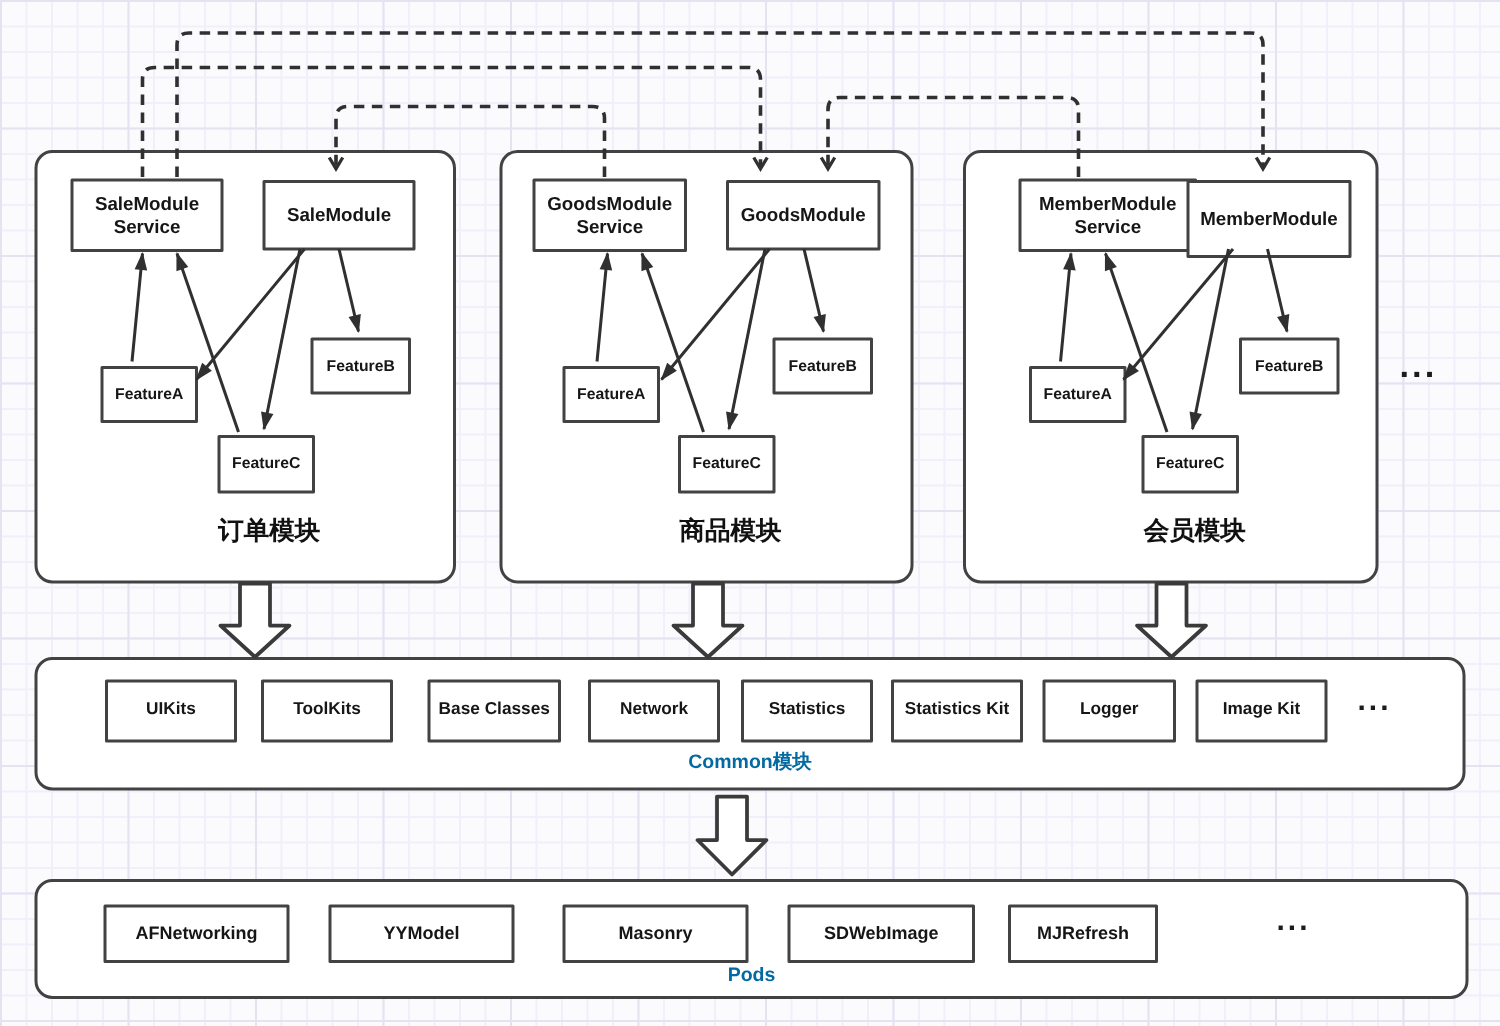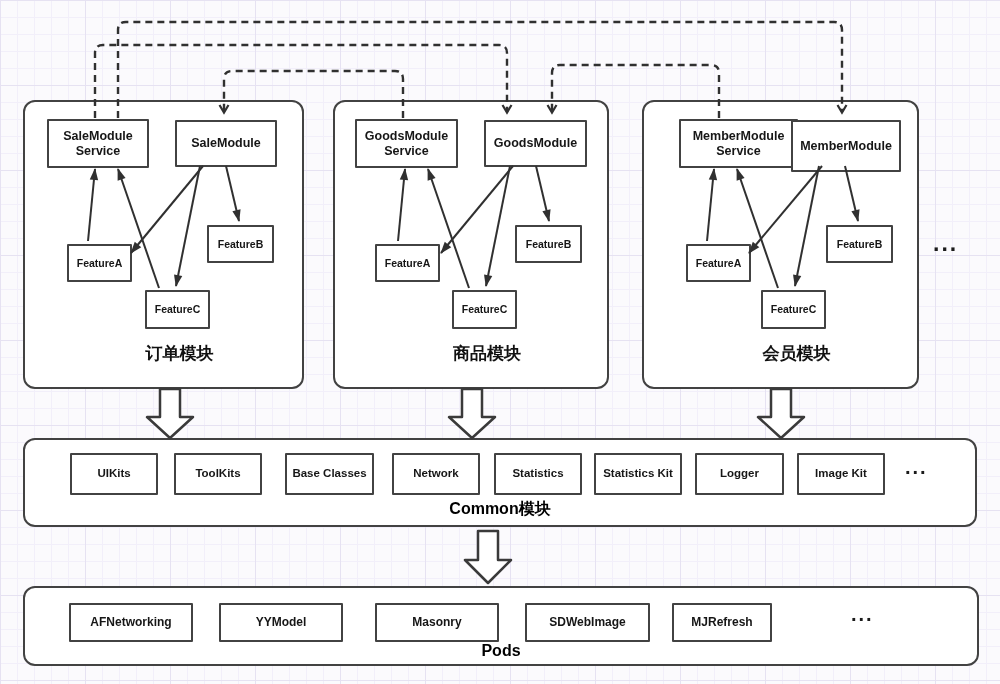--- a/index.html
+++ b/index.html
@@ -23,21 +23,21 @@
     font-weight:bold;color:#161616;line-height:1.18;box-sizing:border-box;
   }
   .svc,.mod{font-size:12.5px;padding:0 2px;}
   .feature{font-size:10.5px;}
   .gcaption{
     position:absolute;left:0;width:100%;text-align:center;z-index:3;
     font-weight:bold;font-size:17px;color:#111;padding-left:16px;
   }
   .pcaption{
     position:absolute;left:0;width:100%;text-align:center;z-index:3;
-    font-weight:bold;font-size:16px;color:#000000;
+    font-weight:bold;font-size:13px;color:#0369a1;
   }
   .item{font-size:11.5px;padding:0 5px;}
   .pod{font-size:12px;}
   .dots{
     position:absolute;z-index:3;font-weight:bold;color:#1b1b1b;
     font-size:23px;letter-spacing:2px;line-height:1;
   }
   .overlay{position:absolute;left:0;top:0;z-index:4;pointer-events:none;}
   .watermark{
     position:absolute;z-index:3;display:flex;align-items:center;gap:6px;color:#c9c9c9;

